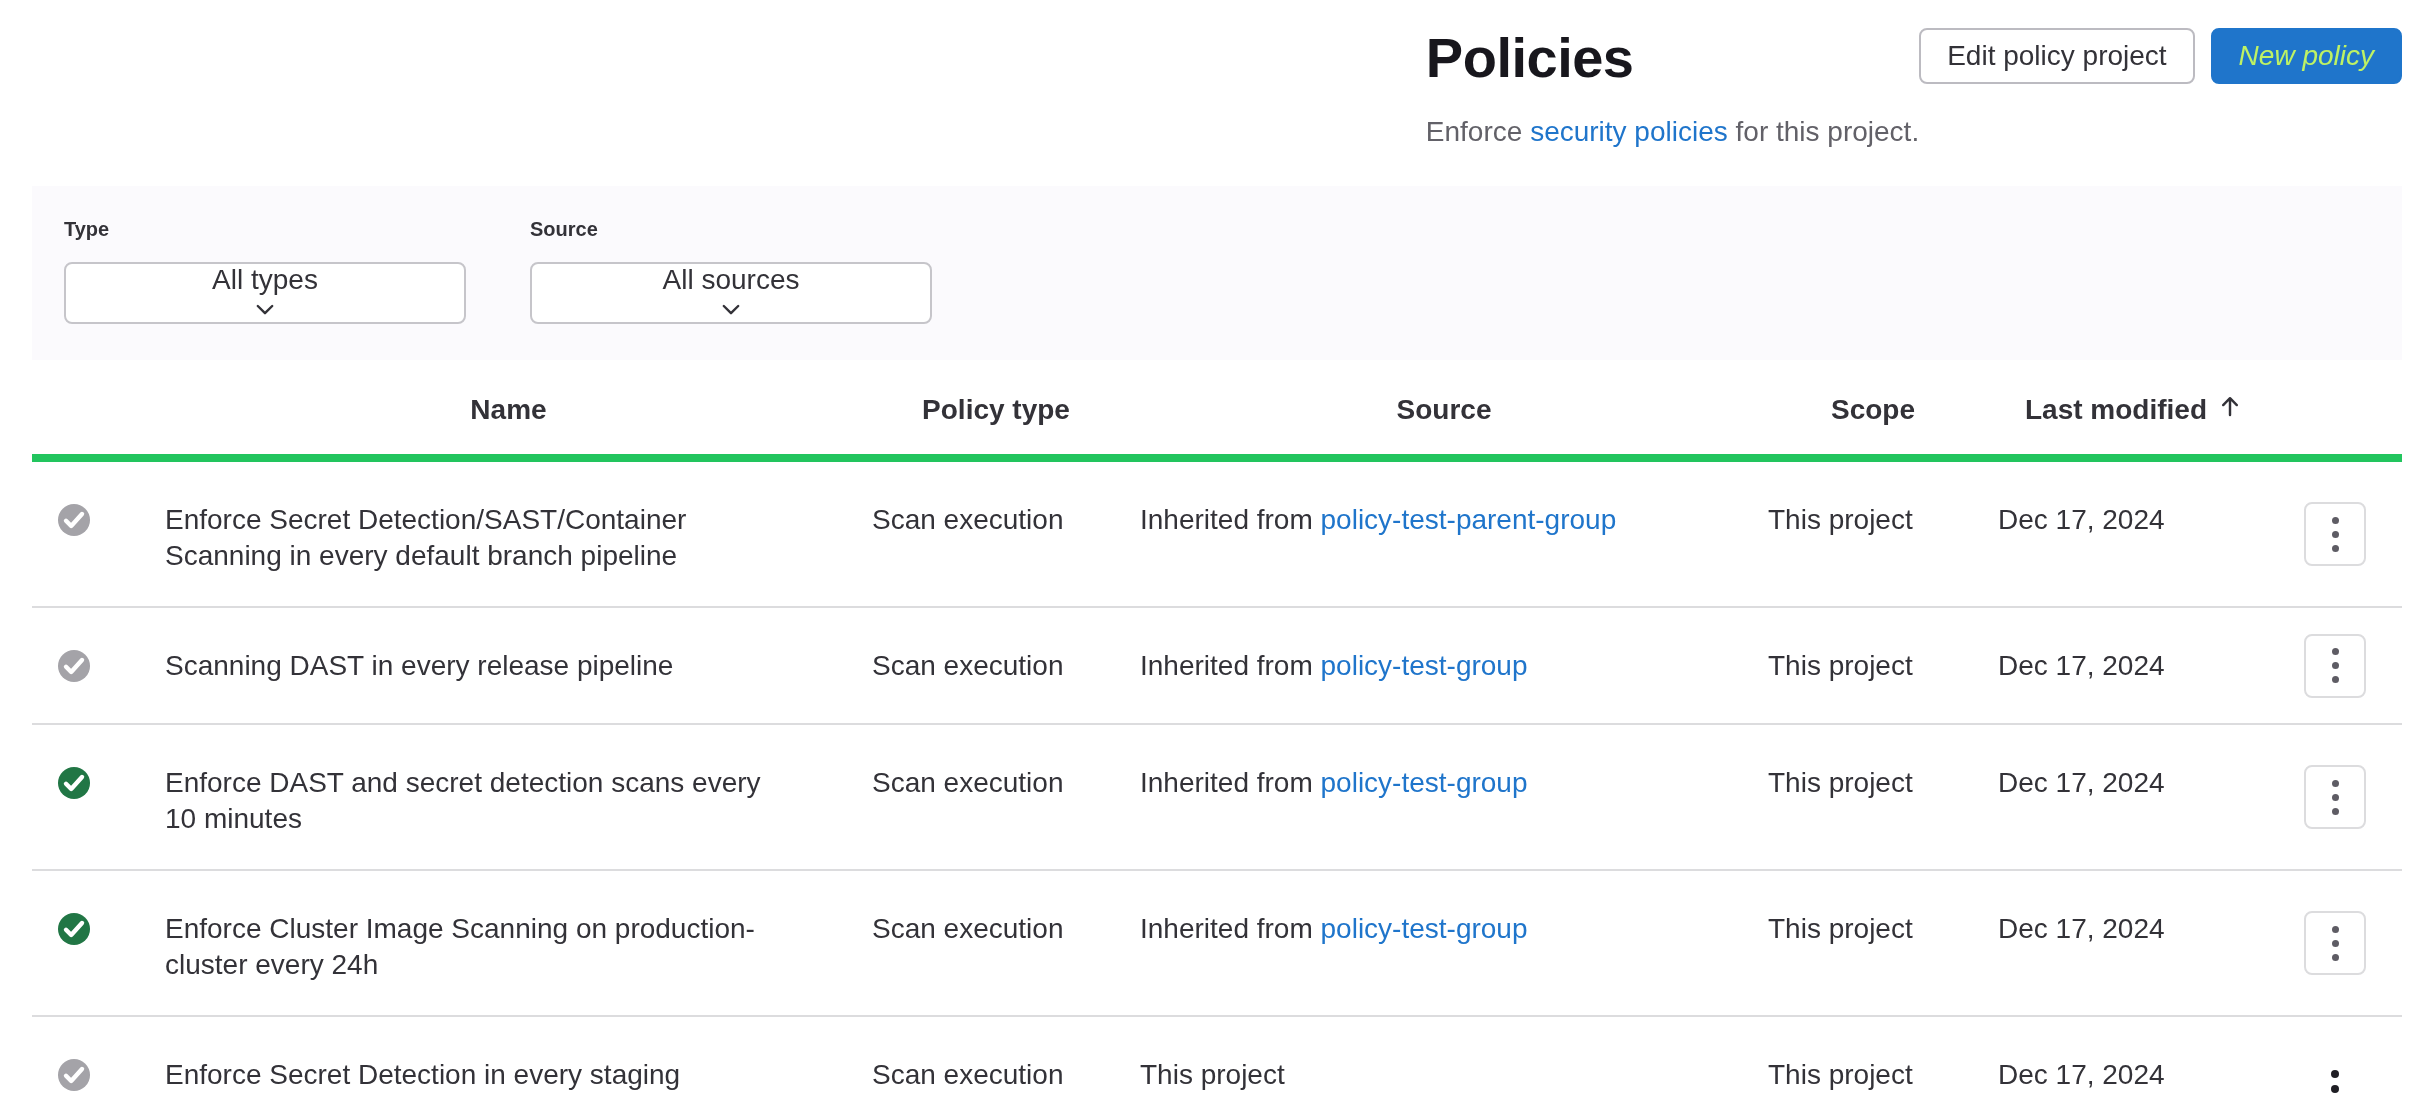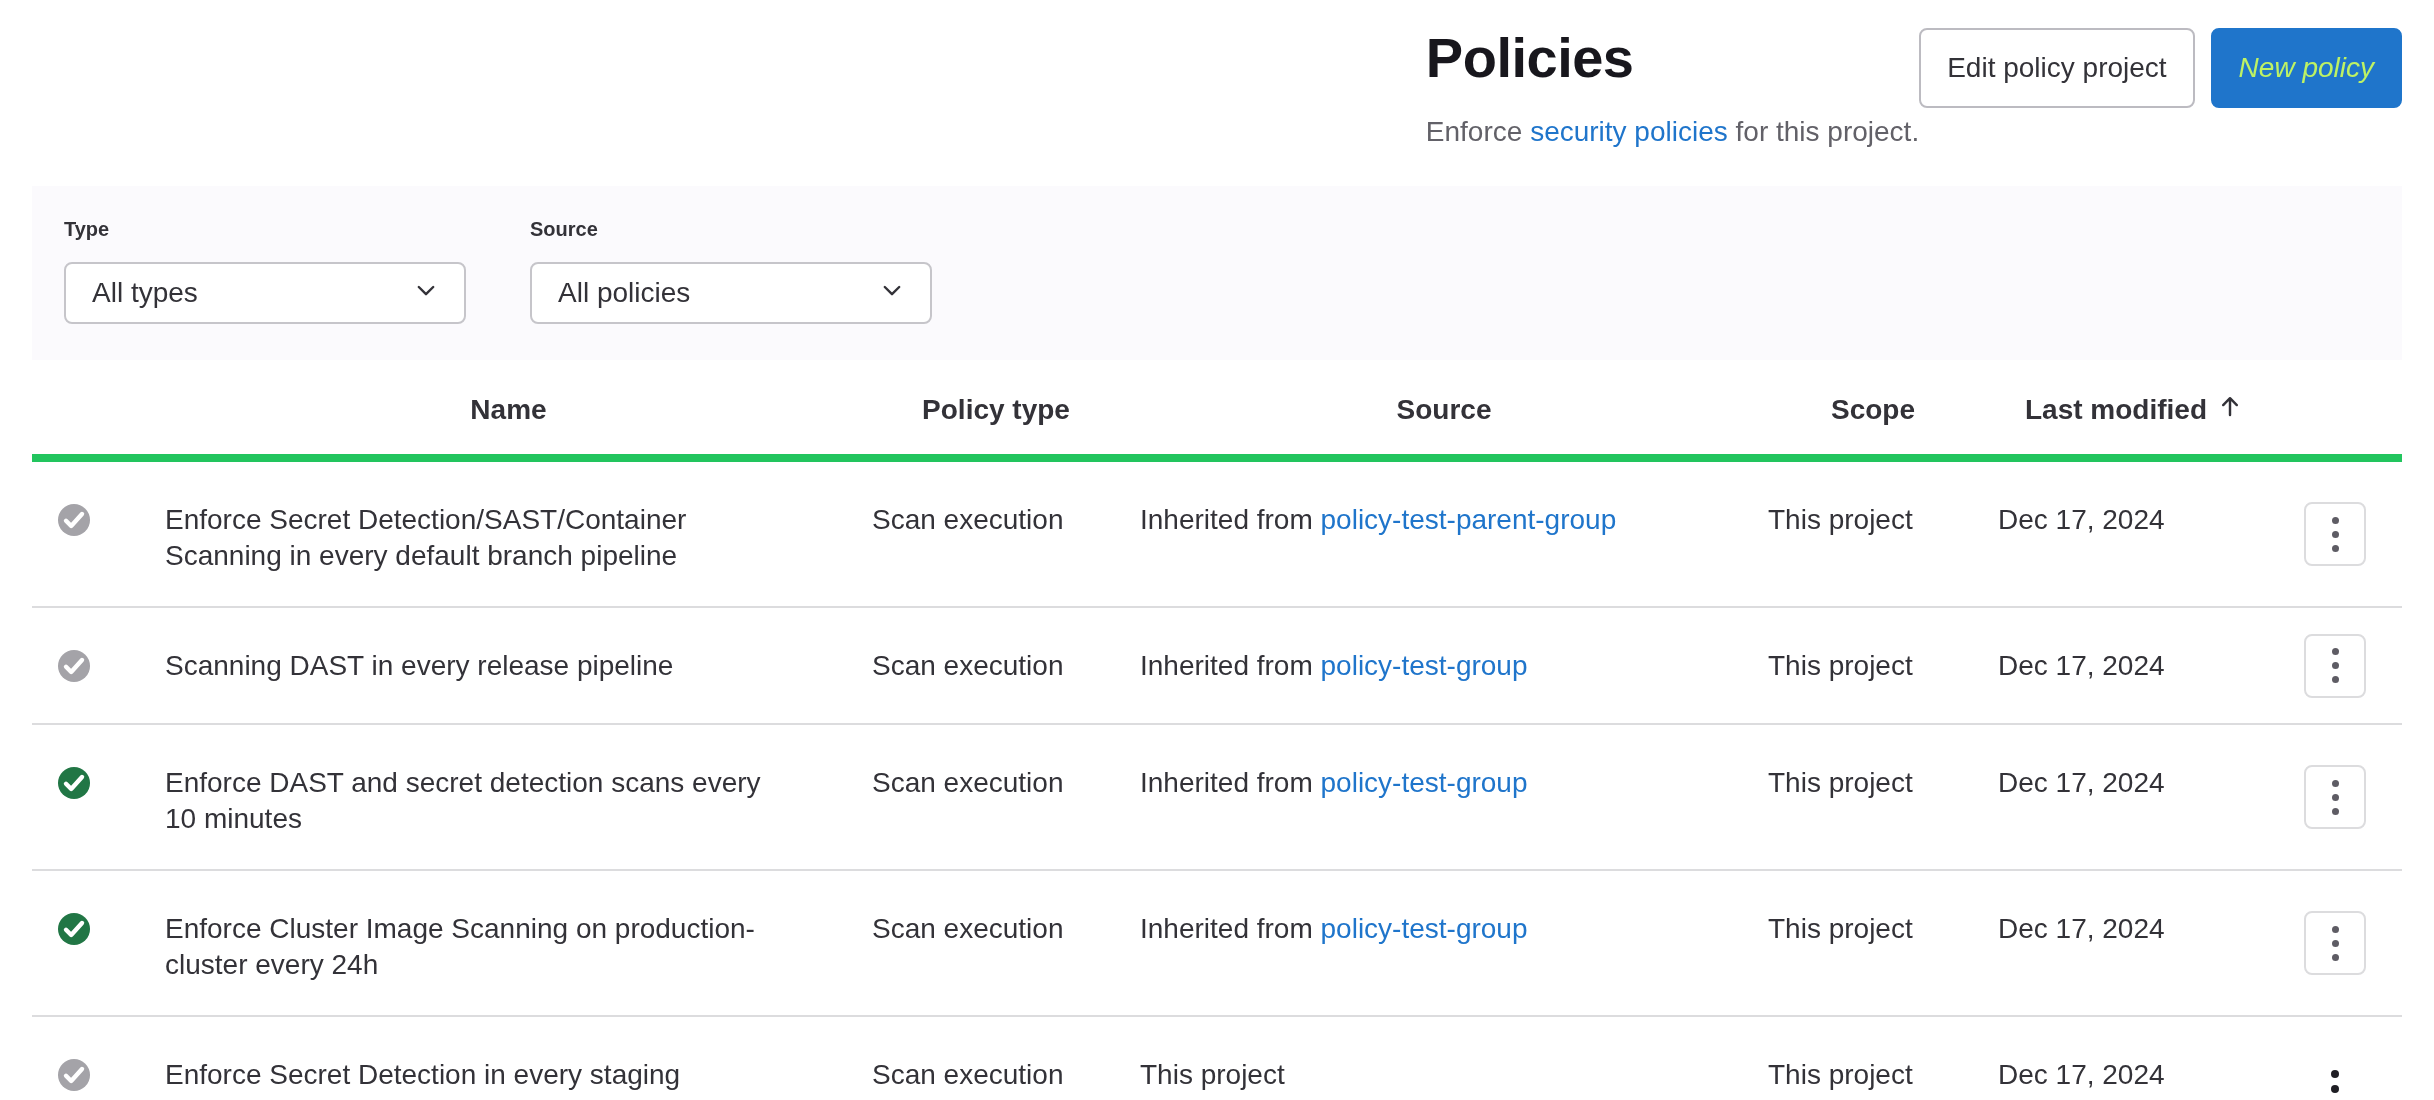--- a/index.html
+++ b/index.html
@@ -21,21 +21,21 @@
   }
   .page-title {
     margin: 0; font-size: 56px; line-height: 64px; font-weight: 700;
     color: #18171d; letter-spacing: -0.5px;
   }
   .subtitle { margin-top: 24px; font-size: 28px; line-height: 36px; color: #626168; }
   .subtitle a { color: #1f75cb; text-decoration: none; }
 
   .header-actions { display: flex; gap: 16px; margin-top: 2px; }
   .btn {
-    height: 80px; padding: 0 26px; border-radius: 8px; font-size: 28px;
+    height: 56px; padding: 0 26px; border-radius: 8px; font-size: 28px;
     display: inline-flex; align-items: center; justify-content: center;
     font-family: inherit; cursor: pointer; white-space: nowrap;
   }
   .btn-secondary { background: #ffffff; border: 2px solid #bcbbc1; color: #333238; }
   .btn-primary { background: #1f75cb; border: 2px solid #1f75cb; color: #bef264; font-style: italic; }
 
   
   .filter-bar {
     margin-top: 36px;
     background: #fbfafd;
@@ -45,20 +45,21 @@
   .filter-group .filter-label {
     display: block; font-weight: 700; font-size: 20px; line-height: 34px;
     margin-bottom: 16px; color: #333238;
   }
   .select {
     width: 402px; height: 62px; background: #ffffff;
     border: 2px solid #c6c5ca; border-radius: 8px;
     display: flex; align-items: center; justify-content: space-between;
     padding: 0 26px; font-size: 28px; color: #333238; cursor: pointer;
     font-family: inherit;
+    flex-direction: column;
   }
 
   
   table { width: 100%; border-collapse: collapse; table-layout: fixed; }
   th {
     text-align: center; font-size: 28px; font-weight: 700; color: #333238;
     padding: 32px 20px 26px 0; border-bottom: 8px solid #22c55e;
     line-height: 36px;
   }
   th .sort-wrap { display: inline-flex; align-items: center; gap: 10px; }
@@ -114,21 +115,21 @@
         <span>
           <svg width="24" height="24" viewBox="0 0 16 16">
               <path d="M3.2 6l4.8 4.8L12.8 6" fill="none" stroke="#333238" stroke-width="1.6" stroke-linecap="round" stroke-linejoin="round"></path>
             </svg>
         </span>
       </button>
     </div>
     <div class="filter-group">
       <span class="filter-label">Source</span>
       <button class="select">
-        <span>All policies</span>
+        <span>All sources</span>
         <span>
           <svg width="24" height="24" viewBox="0 0 16 16">
               <path d="M3.2 6l4.8 4.8L12.8 6" fill="none" stroke="#333238" stroke-width="1.6" stroke-linecap="round" stroke-linejoin="round"></path>
             </svg>
         </span>
       </button>
     </div>
   </div>
 
   <table>

